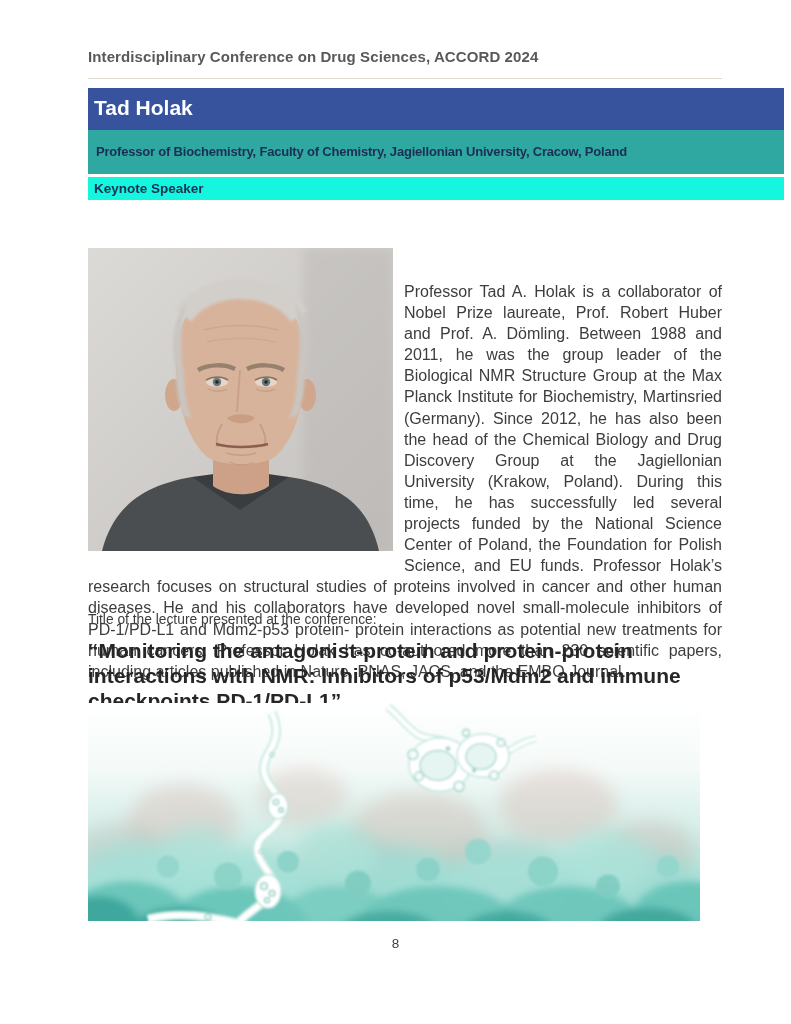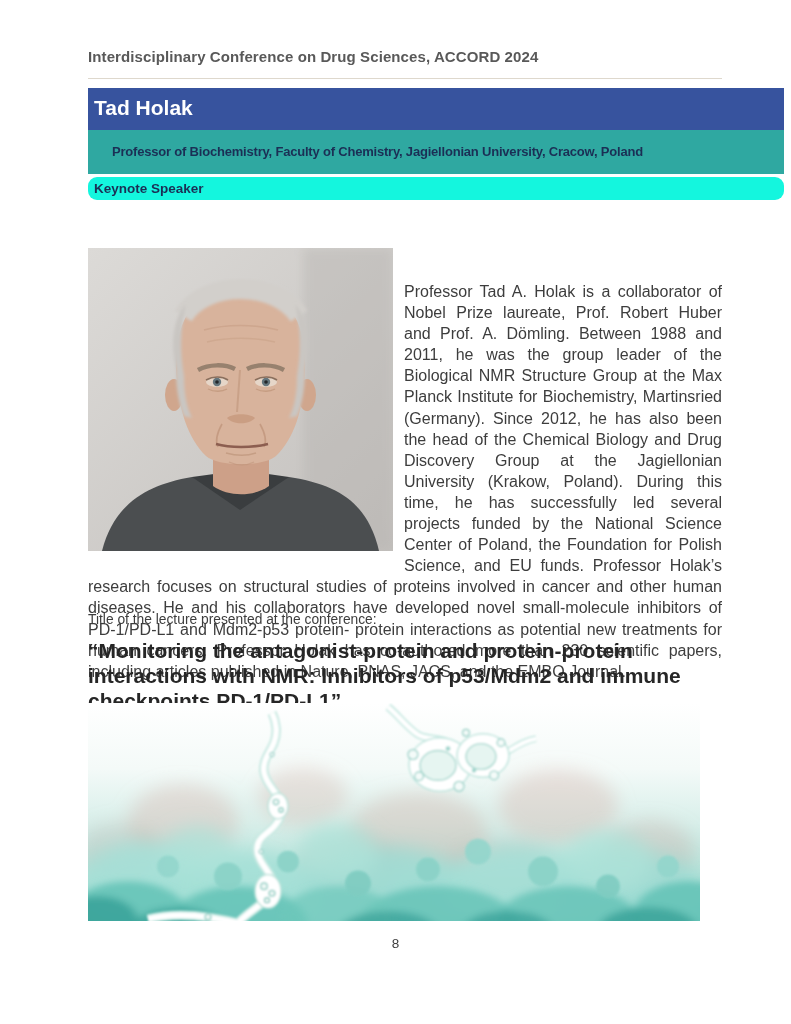--- a/index.html
+++ b/index.html
@@ -37,33 +37,32 @@
     line-height: 40px;
     padding-left: 6px;
     white-space: nowrap;
   }
   .banner-affiliation {
     top: 130px; height: 44px;
     background: var(--banner_teal, #2FA8A1);
     color: var(--banner_text_dark, #1B2F55);
     font-size: 13px; font-weight: bold;
     line-height: 44px;
-    padding-left: 24px;
+    padding-left: 8px;
     letter-spacing: -0.2px;
     white-space: nowrap;
   }
   .banner-role {
     top: 177px; height: 23px;
     background: var(--banner_cyan, #14F6DE);
     color: var(--banner_text_dark, #1B2F55);
     font-size: 13.5px; font-weight: bold;
     line-height: 23px;
     padding-left: 6px;
     white-space: nowrap;
-    border-radius: 9px;
   }
   .bio-section {
     position: absolute;
     top: 245px; left: 88px; width: 634px;
   }
   .speaker-photo {
     float: left;
     width: 305px; height: 303px;
     margin: 3px 11px 6px 0;
     background: #cfccc9;

